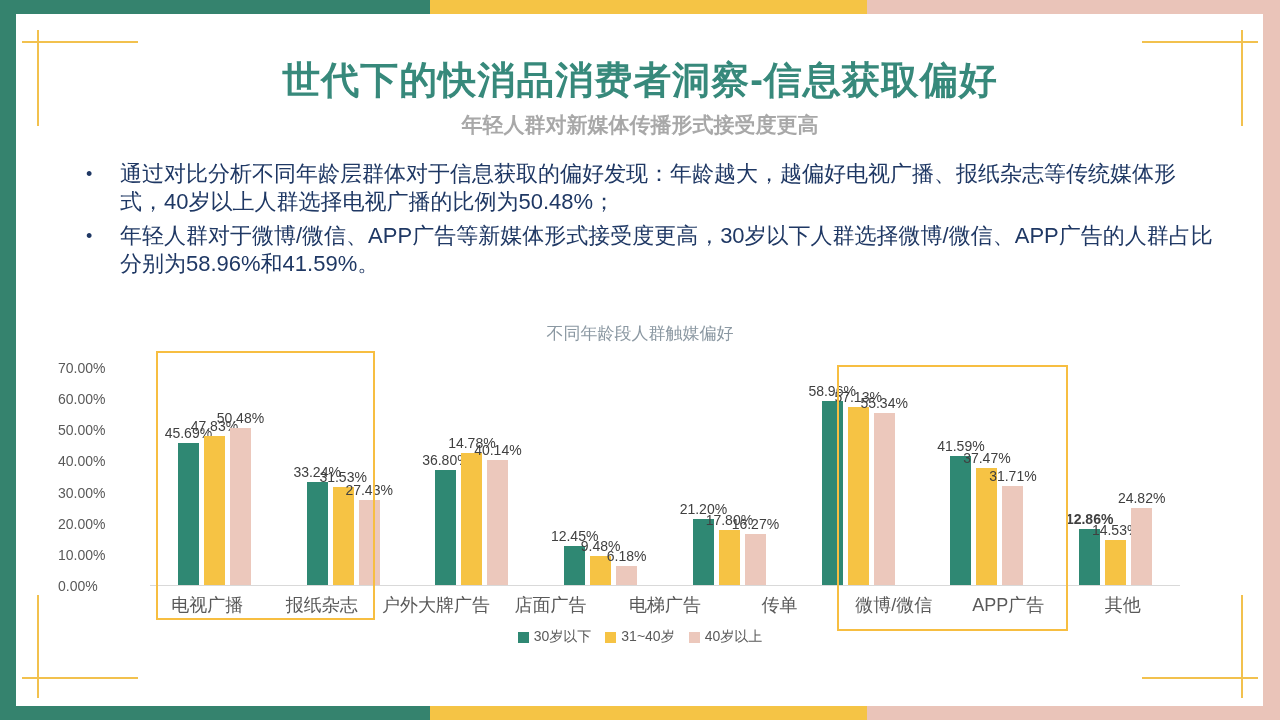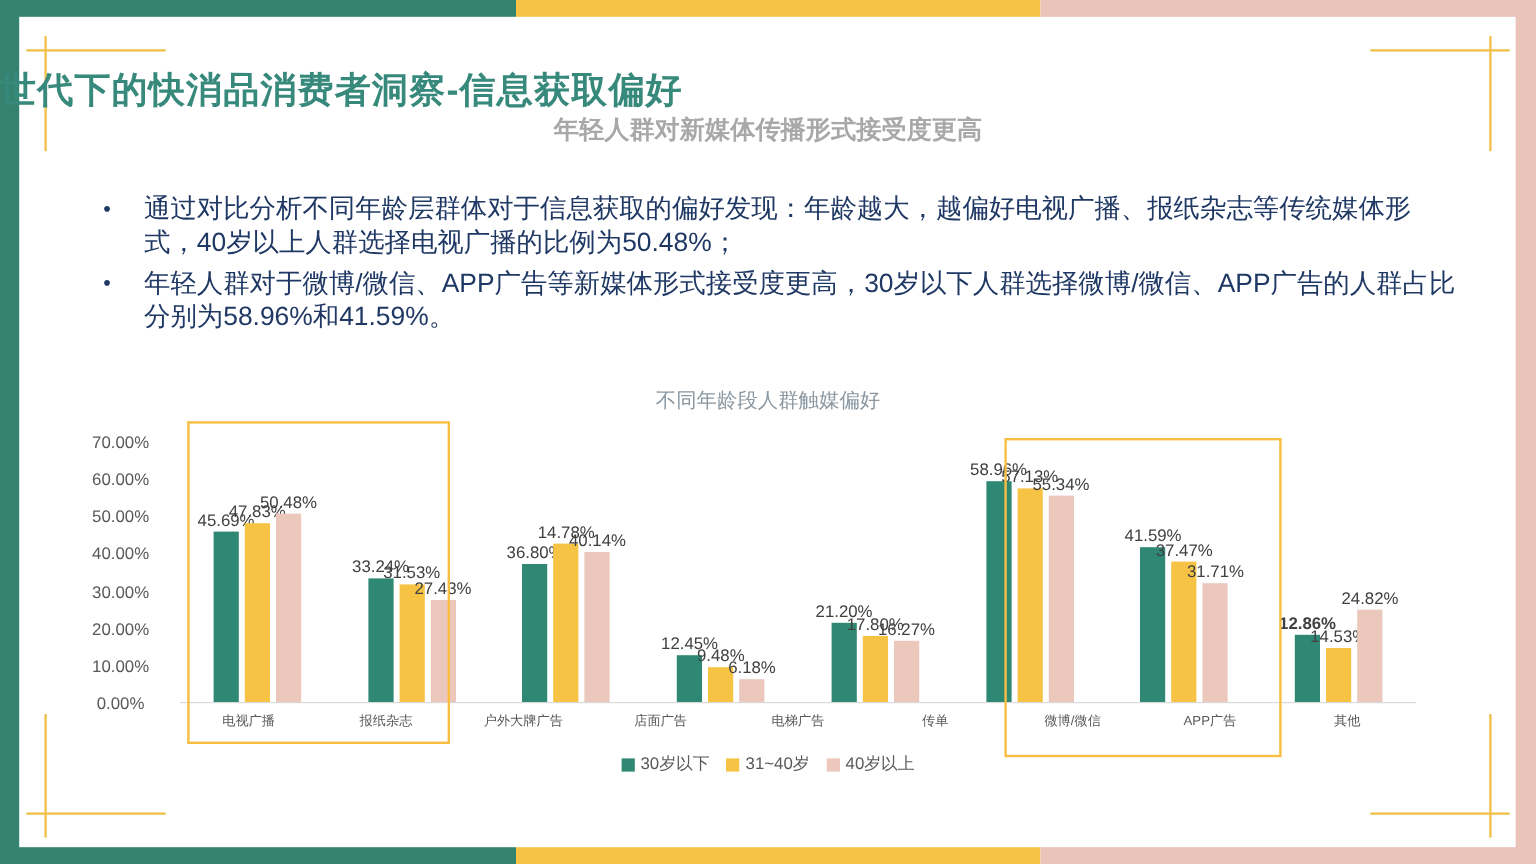--- a/index.html
+++ b/index.html
@@ -14,45 +14,45 @@
   .bottom-bar { top:706px; }
   .seg-green { width:430px; background:#35836E; }
   .seg-yellow { width:437px; background:#F5C445; }
   .seg-pink { flex:1; background:#EAC4B9; }
   .left-strip { position:absolute; left:0; top:0; width:16px; height:720px; background:#35836E; }
   .right-strip { position:absolute; right:0; top:0; width:17px; height:720px; background:#EAC4B9; }
 
   .xline { position:absolute; background:#F2C14E; }
 
   
-  .title { position:absolute; left:0; top:55px; width:1280px; text-align:left;
-           font-size:30px; font-weight:800; color:#37897B; letter-spacing:1px; }
-  .subtitle { position:absolute; left:0; top:94px; width:1280px; text-align:center;
+  .title { position:absolute; left:0; top:55px; width:1280px; text-align:center;
+           font-size:38px; font-weight:800; color:#37897B; letter-spacing:1px; }
+  .subtitle { position:absolute; left:0; top:111px; width:1280px; text-align:center;
               font-size:21px; font-weight:700; color:#A8A8A8; }
 
   
   .bullets { position:absolute; left:78px; top:160px; width:1140px; color:#1F3864;
              font-size:22px; line-height:28px; list-style:none; }
   .bullets li { padding-left:42px; position:relative; margin-bottom:6px; }
   .bullets li::before { content:"•"; position:absolute; left:8px; top:0; font-size:18px; color:#1F3864; }
 
   
   .chart-title { position:absolute; left:0; top:322px; width:1280px; text-align:center;
                  font-size:17px; color:#8B98A2; }
   .y-ticks { position:absolute; left:58px; top:368px; width:85px; height:218px; }
-  .y-tick { position:absolute; right:0; width:85px; text-align:center; font-size:14px;
+  .y-tick { position:absolute; right:0; width:85px; text-align:left; font-size:14px;
             color:#595959; line-height:16px; }
   .plot { position:absolute; left:150px; top:368px; width:1030px; height:218px;
           border-bottom:1px solid #D9D9D9; display:flex; }
   .bar-group { flex:1; display:flex; align-items:flex-end; justify-content:center; gap:5px; }
   .bar { width:21px; position:relative; }
   .bar-label { position:absolute; bottom:100%; left:50%; transform:translateX(-50%);
                margin-bottom:2px; font-size:14px; color:#404040; white-space:nowrap; }
   .cats { position:absolute; left:150px; top:593px; width:1030px; display:flex; }
-  .cat { flex:1; text-align:center; font-size:11px; color:#595959; }
+  .cat { flex:1; text-align:center; font-size:18px; color:#595959; }
 
   .legend { position:absolute; left:0; top:628px; width:1280px; display:flex;
             justify-content:center; gap:14px; }
   .legend-item { display:flex; align-items:center; gap:5px; font-size:14px; color:#595959; }
   .legend-swatch { width:11px; height:11px; display:inline-block; }
 
   .hl-box { position:absolute; border:2px solid #F7BE41; background:transparent; }
   .hl-box.one { left:156px; top:351px; width:219px; height:269px; }
   .hl-box.two { left:837px; top:365px; width:231px; height:266px; }
 </style>

